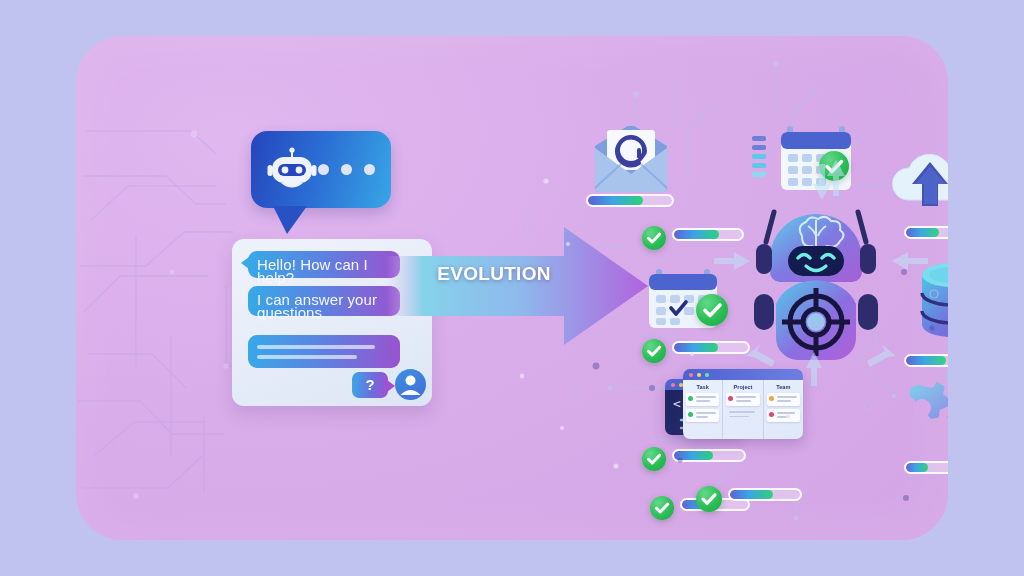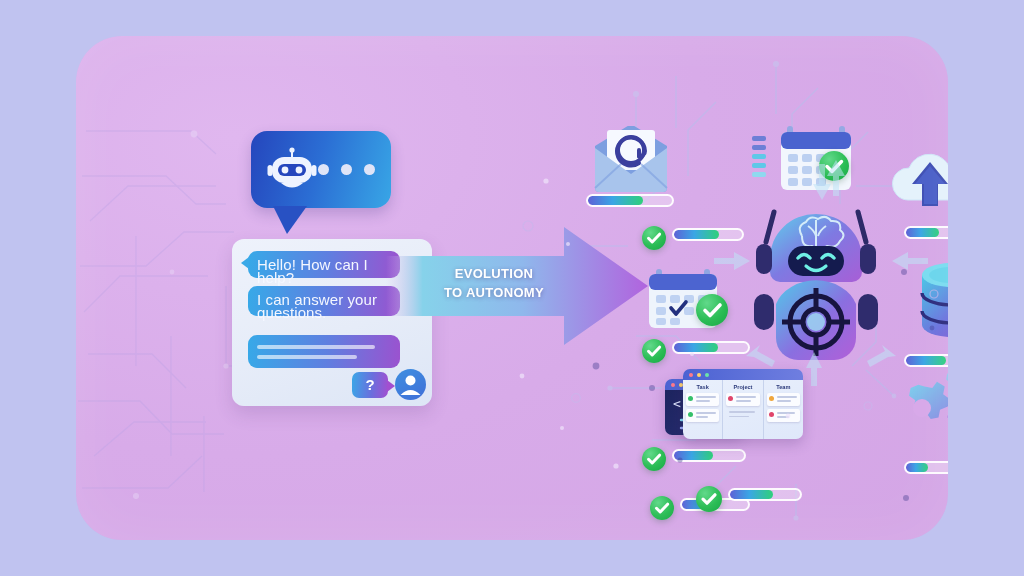--- a/index.html
+++ b/index.html
@@ -73,21 +73,21 @@
     border-left:8px solid #a24fd0;}
   .avatar{
     position:absolute;left:163px;top:130px;width:31px;height:31px;border-radius:50%;
     background:linear-gradient(150deg,#3f8fe0 0%,#3f6fd8 100%);
   }
 
   
   .arrow-wrap{position:absolute;left:310px;top:175px;width:280px;height:150px;}
   .arrow-label{
     position:absolute;left:28px;top:53px;width:160px;text-align:center;
-    color:#ffffff;font-size:13px;font-weight:bold;line-height:19px;
+    color:#ffffff;font-size:19px;font-weight:bold;line-height:19px;
     letter-spacing:.3px;text-shadow:0 1px 4px rgba(70,40,110,.45);
   }
 
   
   .piece{position:absolute;}
   .check{
     border-radius:50%;
     background:radial-gradient(circle at 34% 28%,#61d98a 0%,#2bbd55 55%,#17a845 100%);
     box-shadow:0 2px 6px rgba(40,90,50,.28);
   }
@@ -221,21 +221,20 @@
             <stop offset="0%" stop-color="#d9b4ea" stop-opacity="0"></stop>
             <stop offset="14%" stop-color="#86d2ea"></stop>
             <stop offset="52%" stop-color="#8fb8ec"></stop>
             <stop offset="100%" stop-color="#b163de"></stop>
           </linearGradient>
         </defs>
         <path d="M0 45 H178 V16 L262 75 L178 134 V105 H0 Z" fill="url(#arrGrad)"></path>
       </svg>
       <div class="arrow-label">
         <div>EVOLUTION</div>
-        <div>TO AUTONOMY</div>
       </div>
     </div>
 
     <svg class="piece" style="left:515px;top:90px;" width="80" height="70" viewBox="0 0 80 70">
       <path d="M4 20 L40 -2 L76 20 V62 a4 4 0 0 1 -4 4 H8 a4 4 0 0 1 -4 -4 Z" fill="#7d9fe0"></path>
       <rect x="16" y="4" width="48" height="40" rx="3" fill="#f6f9ff"></rect>
       <circle cx="40" cy="24" r="13" fill="none" stroke="#3b3f9e" stroke-width="4"></circle>
       <path d="M48 24 v6 a5 5 0 0 0 6 -5 a14 14 0 1 0 -6 12" fill="none" stroke="#3b3f9e" stroke-width="4" stroke-linecap="round"></path>
       <path d="M4 22 L40 48 L76 22 V62 a4 4 0 0 1 -4 4 H8 a4 4 0 0 1 -4 -4 Z" fill="#a8c4ec"></path>
       <path d="M4 62 L30 38 M76 62 L50 38" stroke="#7d9fe0" stroke-width="2" opacity=".6"></path>

